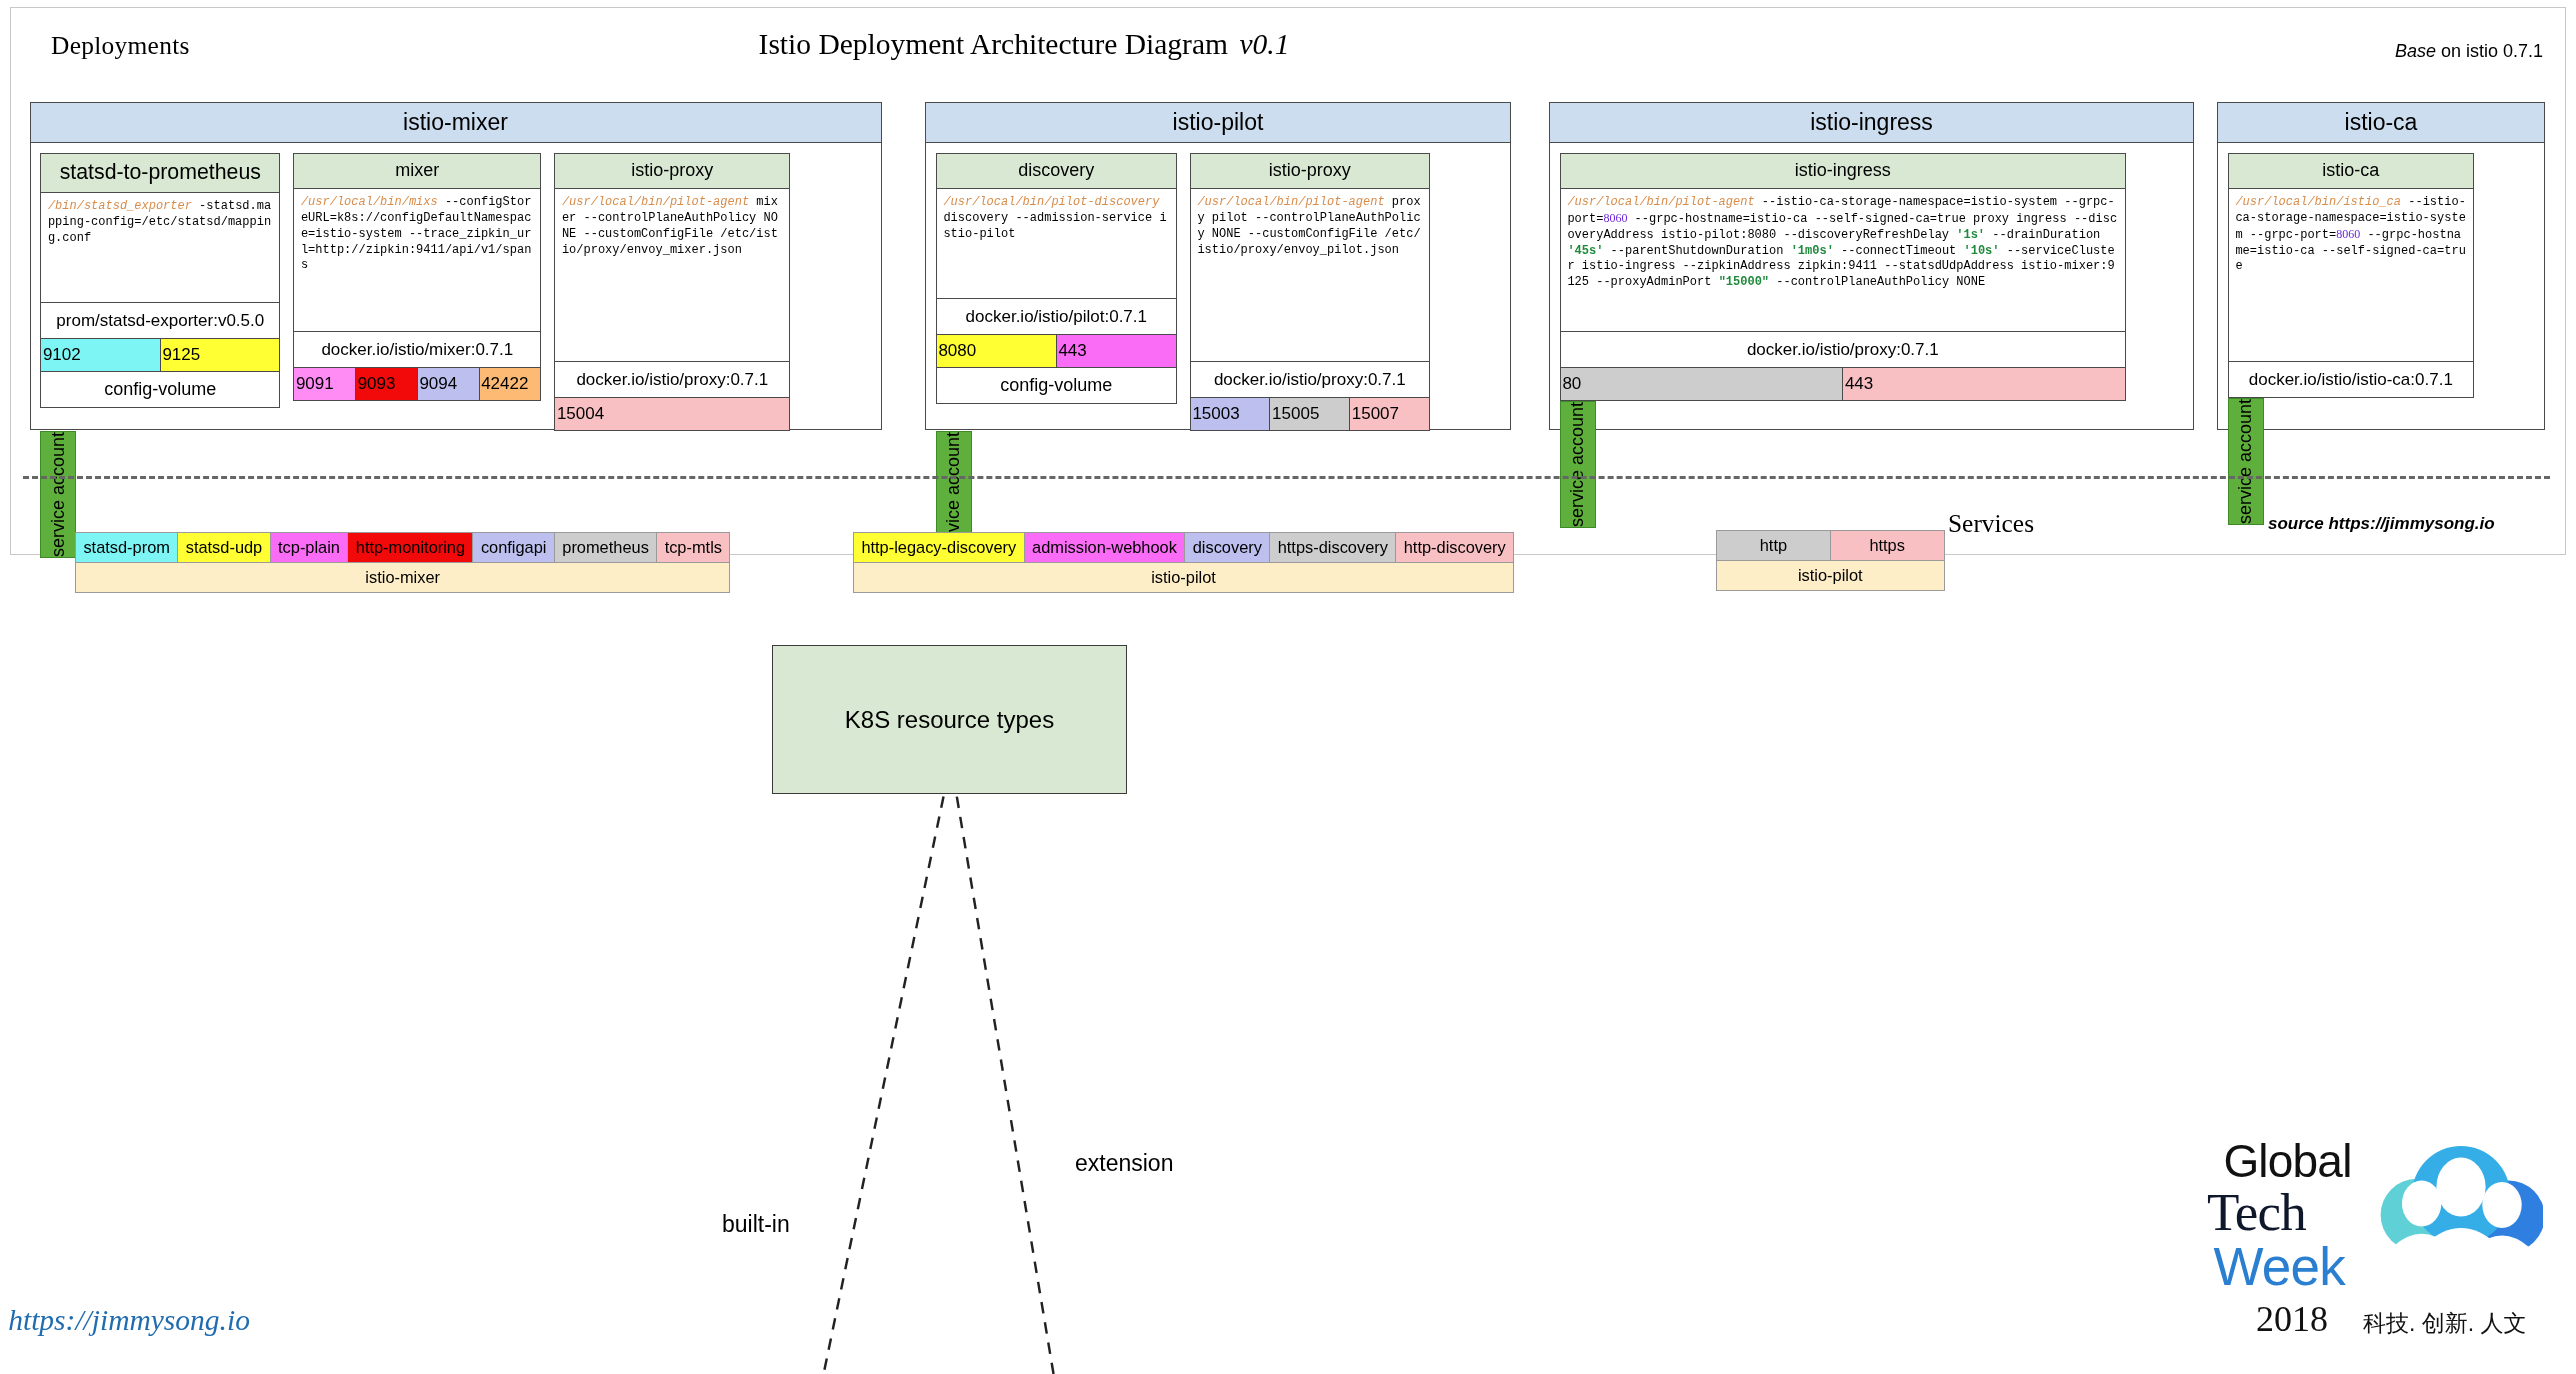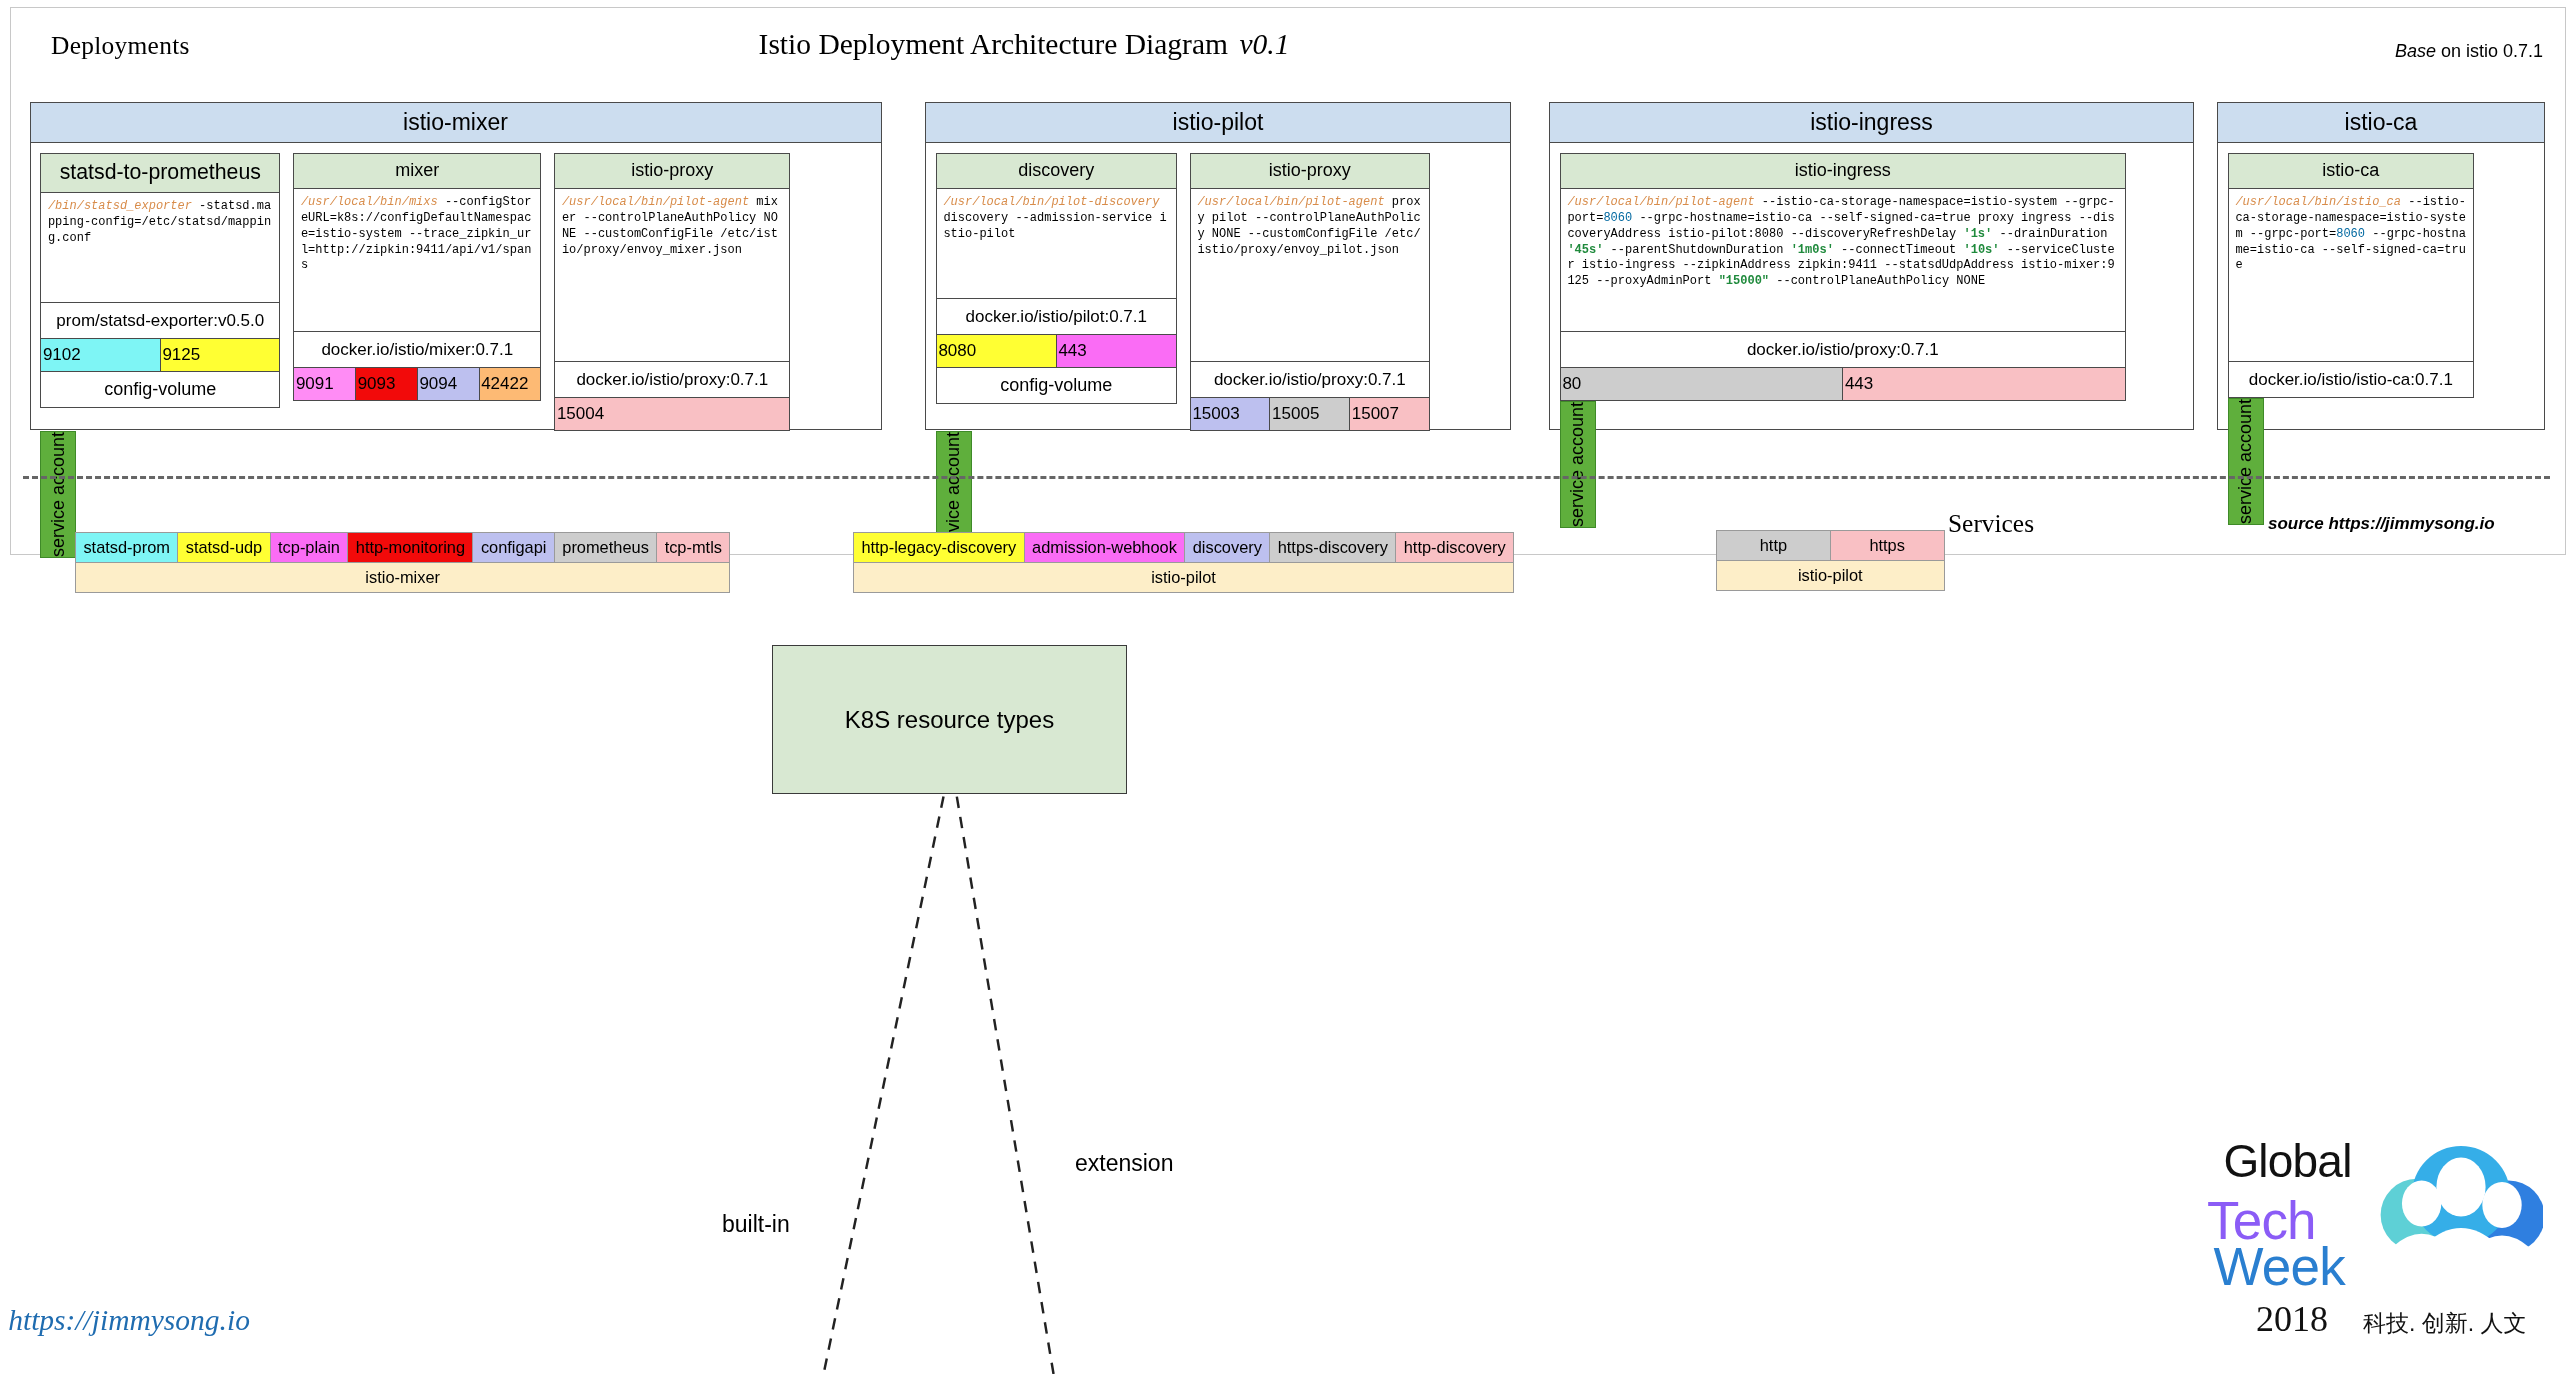--- a/index.html
+++ b/index.html
@@ -26,21 +26,21 @@
   .containers{display:flex;gap:13px;align-items:flex-start;flex:1;}
 
   .cbox{border:1.6px solid #4a4a4a;box-sizing:border-box;background:#fff;display:flex;
         flex-direction:column;}
   .cbox-title{background:#d8e8d2;border-bottom:1.6px solid #4a4a4a;text-align:center;
         font-size:18px;padding:6.6px 3.3px;}
   .cbox-title.big{font-size:21.3px;}
   .cmd{border-bottom:1.6px solid #4a4a4a;padding:5.7px 6.6px;font-family:"Liberation Mono",monospace;
         font-size:12px;line-height:1.33;word-break:break-all;flex:1;}
   .cmd .bin{color:#d88c4a;font-style:italic;}
-  .cmd .num{color:#0369a1;}
+  .cmd .num{color:#6d28d9;font-family:Liberation Serif, serif;}
   .cmd .str{color:#1f8a3c;font-weight:bold;}
   .img-row{border-bottom:1.6px solid #4a4a4a;text-align:center;font-size:17px;padding:7.4px 3.3px;}
   .img-row.last{border-bottom:none;}
   .port-row{display:flex;border-bottom:1.6px solid #4a4a4a;}
   .port-row.last{border-bottom:none;}
   .port{border-right:0.8px solid #4a4a4a;text-align:left;font-size:17px;padding:5.7px 1.6px;
         flex:1;box-sizing:border-box;}
   .port:last-child{border-right:none;}
   .vol-row{text-align:center;font-size:18px;padding:7.4px 3.3px;}
 
@@ -73,21 +73,21 @@
   .edge-label{position:absolute;font-size:23px;}
   #lower svg{position:absolute;left:0;top:0;width:2576px;height:820px;overflow:visible;}
 
   
   #site-url{position:absolute;left:8.2px;top:1304px;font-family:"Liberation Serif",serif;
         font-style:italic;font-size:29.5px;color:#1f6cb0;}
 
   
   #logo{position:absolute;left:2207px;top:1134px;width:345px;height:230px;}
   #logo .l1{position:absolute;left:16.4px;top:0px;font-size:46px;color:#111;letter-spacing:-0.8px;}
-  #logo .l2{position:absolute;left:0px;top:56px;font-size:53px;color:#8b5cf6;letter-spacing:-0.8px;}
+  #logo .l2{position:absolute;left:0px;top:48px;font-size:53px;color:#0f172a;letter-spacing:-0.8px;font-family:Liberation Serif, serif;}
   #logo .l3{position:absolute;left:6.6px;top:102px;font-size:53px;color:#2a7fd0;letter-spacing:-0.8px;}
   #logo .l4{position:absolute;left:49px;top:164px;font-family:"Liberation Serif",serif;
         font-size:36px;color:#111;}
   #logo .l5{position:absolute;left:156px;top:174px;font-size:23px;color:#111;}
   #logo svg{position:absolute;left:172px;top:6.6px;}
 </style>
 </head>
 <body>
 
 <div id="top-panel"></div>

